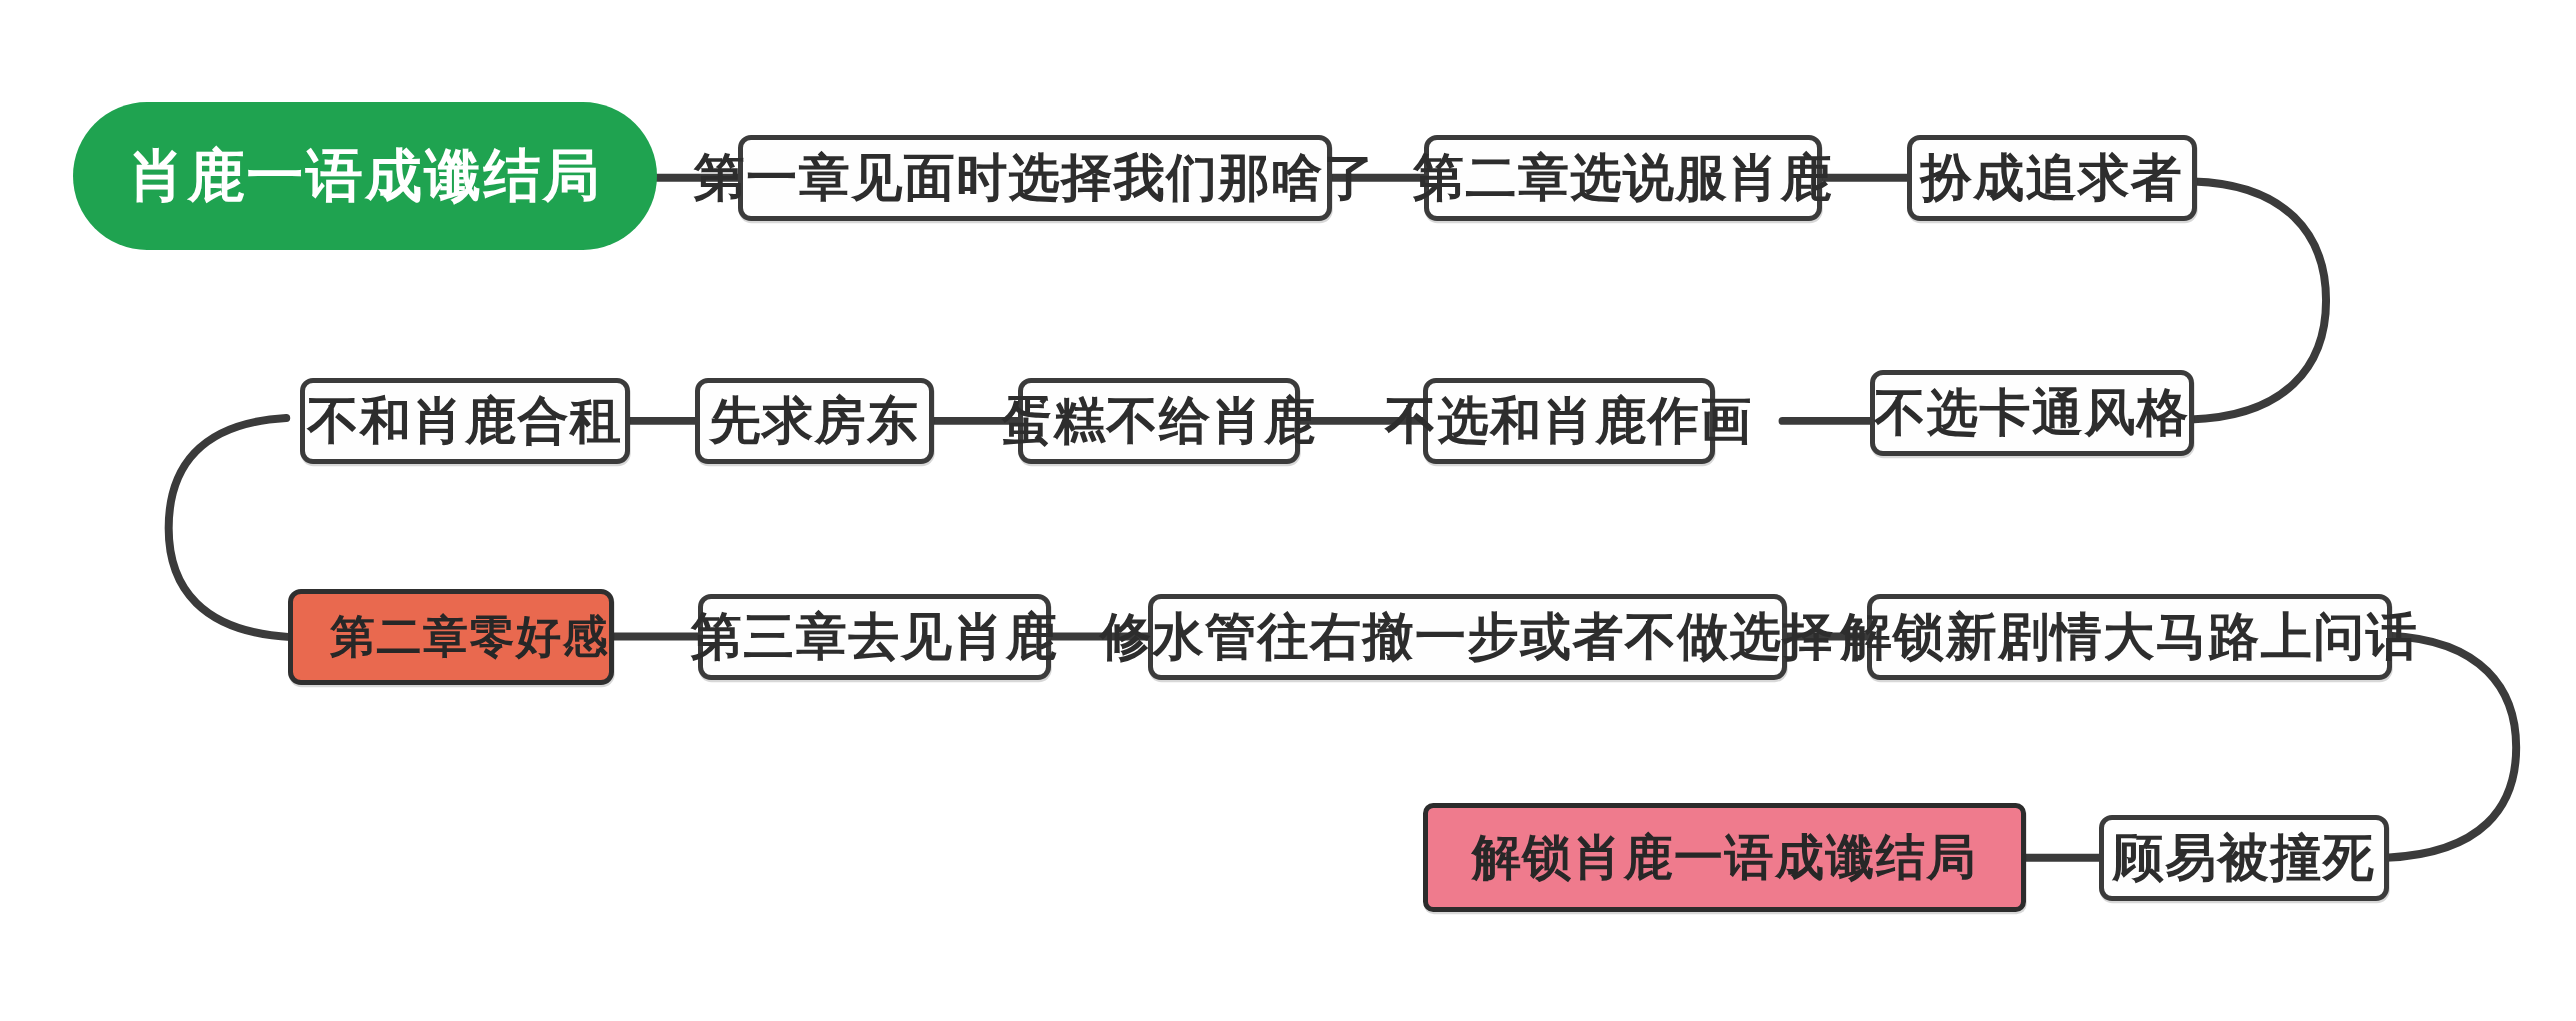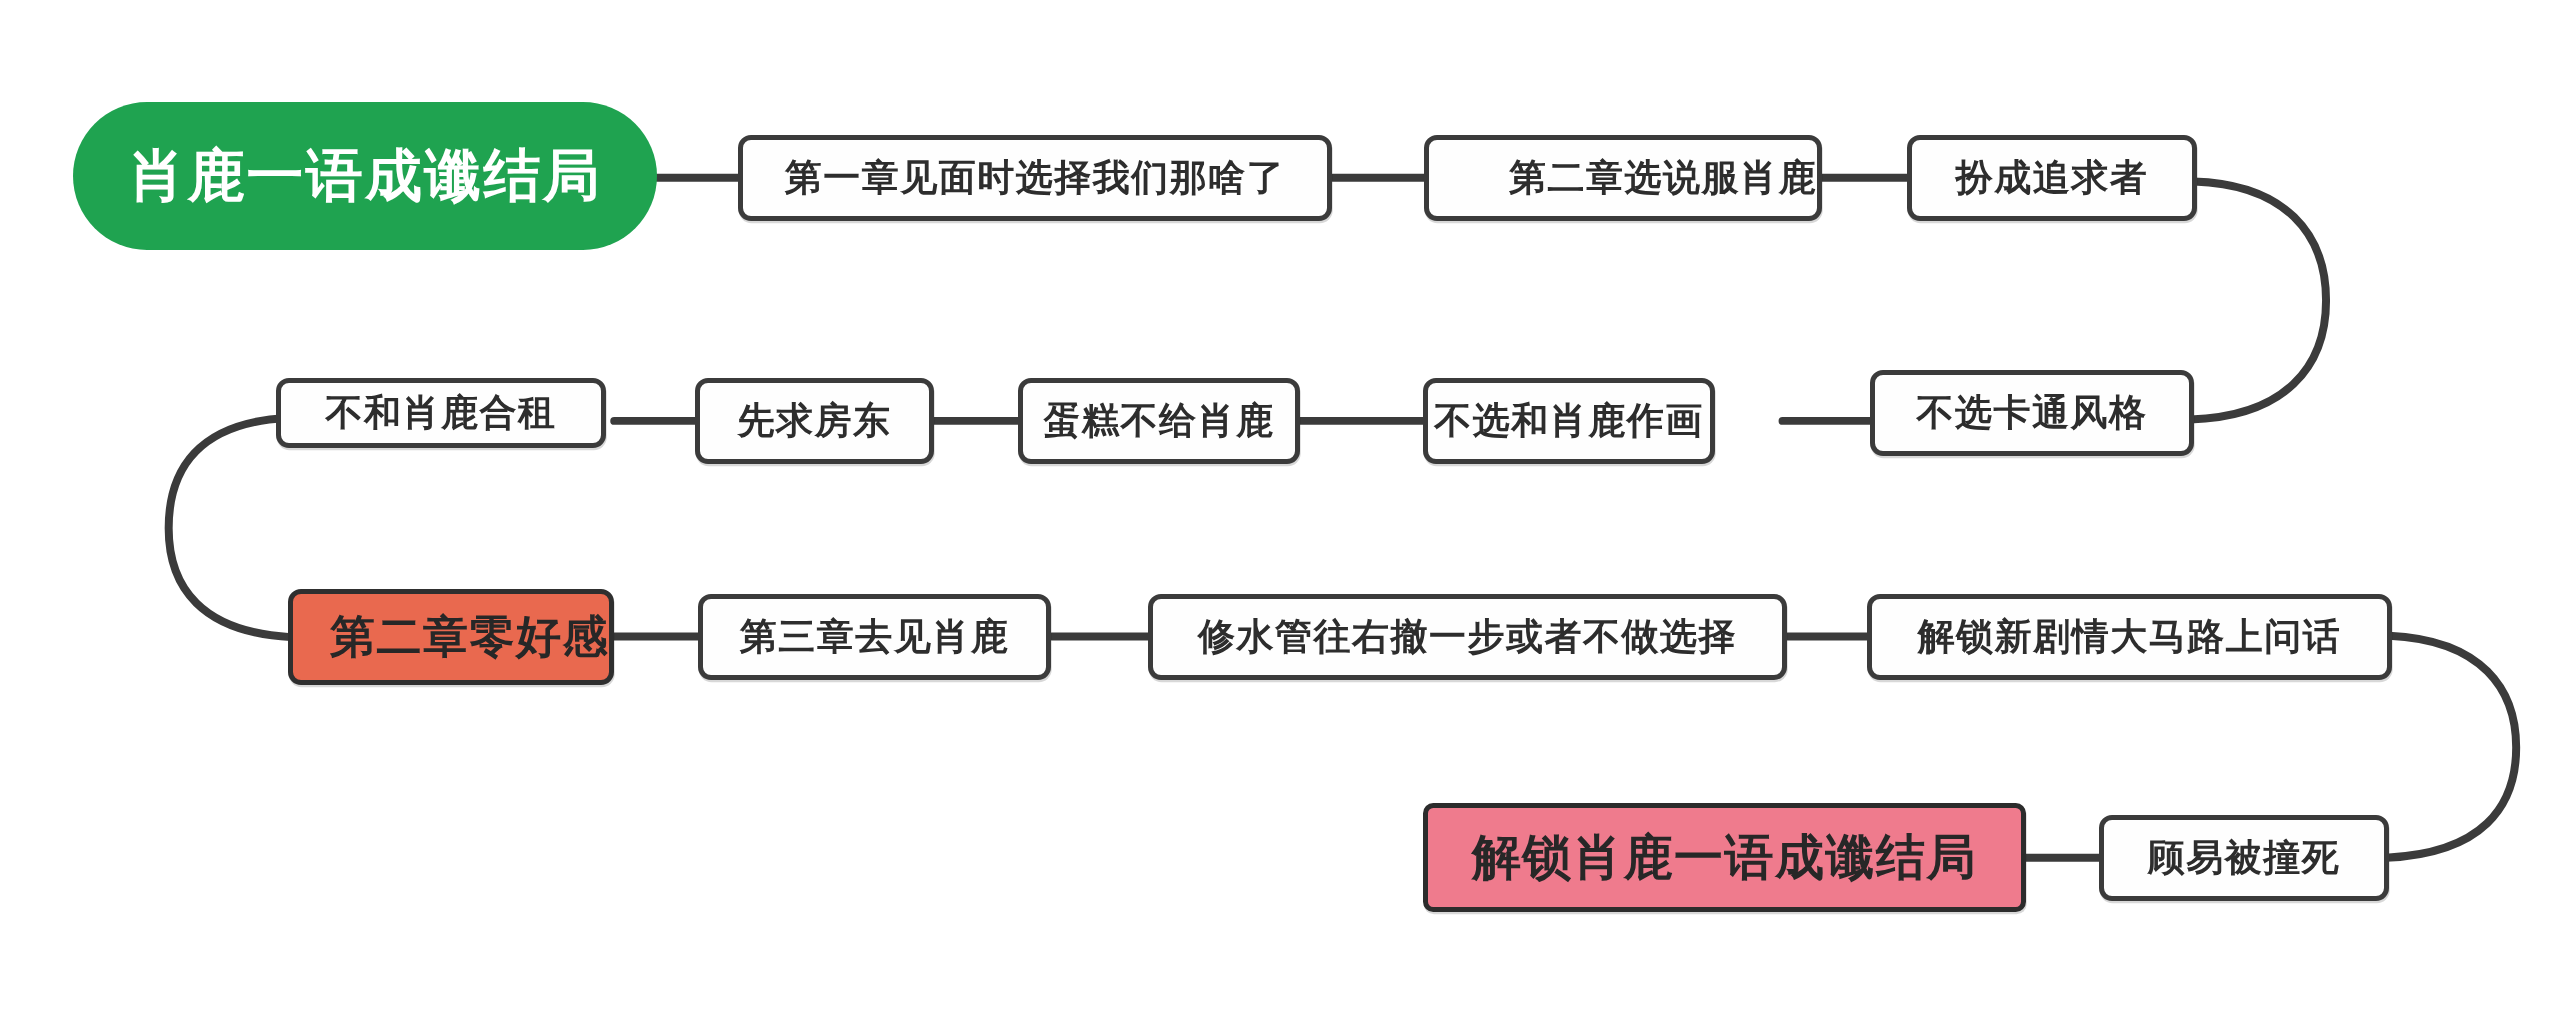--- a/index.html
+++ b/index.html
@@ -36,21 +36,21 @@
     position: absolute;
     z-index: 1;
     display: flex;
     align-items: center;
     justify-content: center;
     background: var(--node-bg);
     border: 5.1px solid var(--line);
     border-radius: 13px;
     color: var(--text);
     font-weight: 900;
-    font-size: 37px;
+    font-size: 51px;
     letter-spacing: 1.5px;
     white-space: nowrap;
     text-align: center;
     box-shadow: 0.7px 2.2px 0 rgba(40,40,40,0.18);
   }
   .node-pill {
     background: var(--green);
     border: none;
     border-radius: 75px;
     color: #ffffff;
@@ -102,29 +102,29 @@
   </svg>
 
   <div class="node node-pill" style="left:73px; top:102px; width:584px; height:148px;">
     <span>肖鹿一语成谶结局</span>
   </div>
 
   <div class="node" style="left:738px; top:135px; width:594px; height:86px;">
     <span>第一章见面时选择我们那啥了</span>
   </div>
 
-  <div class="node" style="left:1424px; top:135px; width:398px; height:86px;justify-content:flex-end;">
+  <div class="node" style="left:1424px; top:135px; width:398px; height:86px;">
     <span>第二章选说服肖鹿</span>
   </div>
 
   <div class="node" style="left:1907px; top:135px; width:290px; height:86px;">
     <span>扮成追求者</span>
   </div>
 
-  <div class="node" style="left:276px; top:378px; width:330px; height:70px;">
+  <div class="node" style="left:300px; top:378px; width:330px; height:86px;">
     <span>不和肖鹿合租</span>
   </div>
 
   <div class="node" style="left:1018px; top:378px; width:282px; height:86px;">
     <span>蛋糕不给肖鹿</span>
   </div>
 
   <div class="node" style="left:695px; top:378px; width:239px; height:86px;">
     <span>先求房东</span>
   </div>

